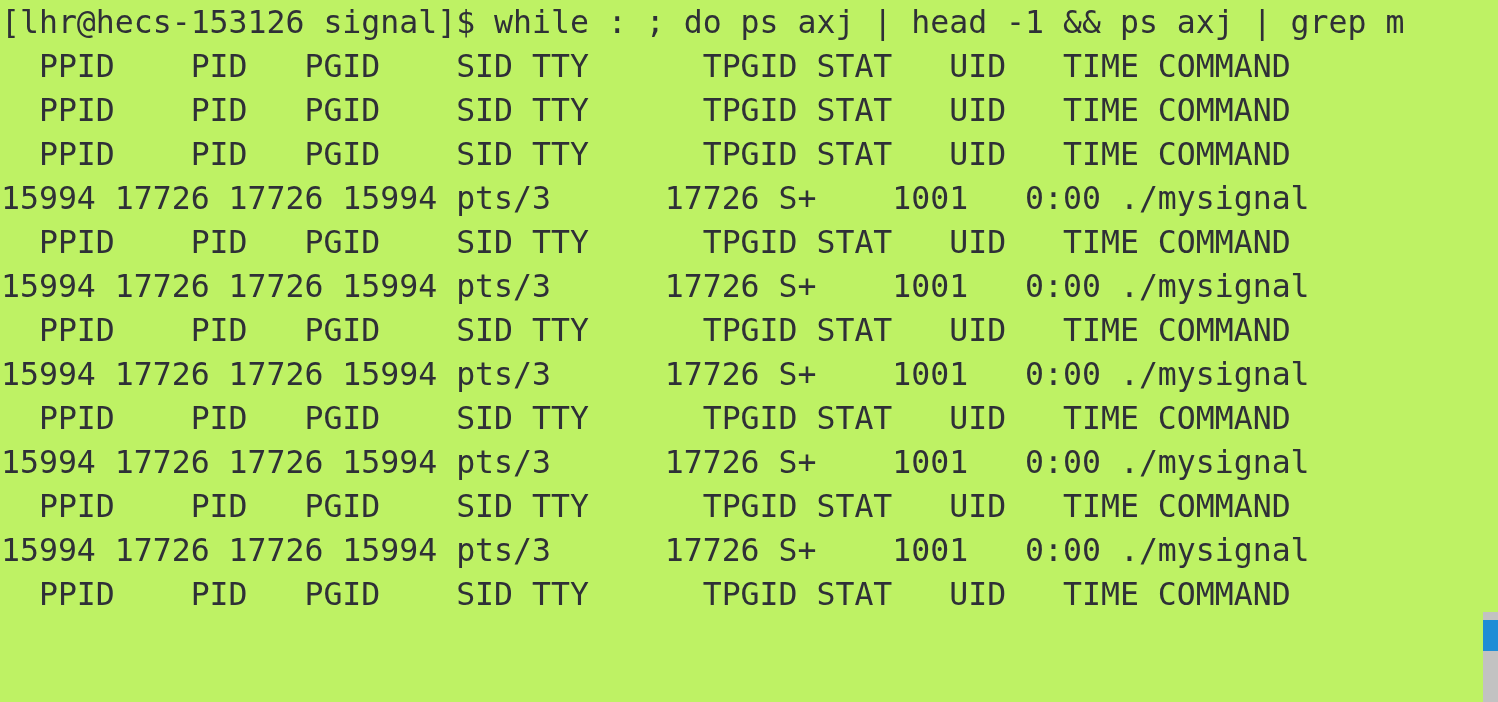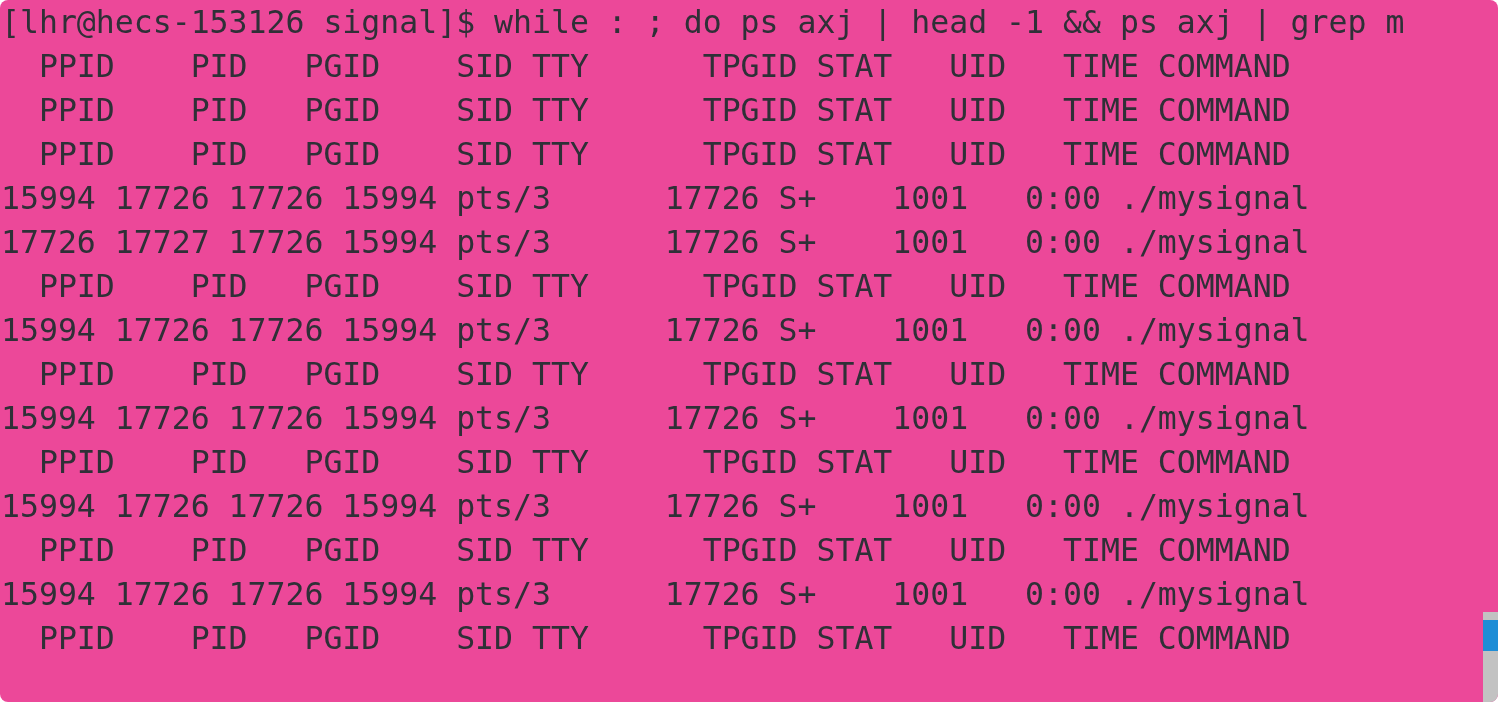--- a/index.html
+++ b/index.html
@@ -62,29 +62,28 @@
     left: 0px;
     top: 8px;
     width: 15px;
     height: 31px;
     background: #1f8dd6;
   }
 </style>
 </head>
 <body>
 
-<div id="terminal" style="background: #ec4899; border-radius: 8px;">
+<div id="terminal" style="background: #bef264;">
 
   <div id="screen">
     <div class="line cmd" style="color: rgb(47, 48, 55);">[lhr@hecs-153126 signal]$ while : ; do ps axj | head -1 &amp;&amp; ps axj | grep m</div>
     <div class="line" style="color: rgb(47, 48, 55);">  PPID    PID   PGID    SID TTY      TPGID STAT   UID   TIME COMMAND</div>
     <div class="line" style="color: rgb(47, 48, 55);">  PPID    PID   PGID    SID TTY      TPGID STAT   UID   TIME COMMAND</div>
     <div class="line" style="color: rgb(47, 48, 55);">  PPID    PID   PGID    SID TTY      TPGID STAT   UID   TIME COMMAND</div>
     <div class="line" style="color: rgb(47, 48, 55);">15994 17726 17726 15994 pts/3      17726 S+    1001   0:00 ./mysignal</div>
-    <div class="line" style="color: rgb(47, 48, 55);">17726 17727 17726 15994 pts/3      17726 S+    1001   0:00 ./mysignal</div>
     <div class="line" style="color: rgb(47, 48, 55);">  PPID    PID   PGID    SID TTY      TPGID STAT   UID   TIME COMMAND</div>
     <div class="line" style="color: rgb(47, 48, 55);">15994 17726 17726 15994 pts/3      17726 S+    1001   0:00 ./mysignal</div>
     <div class="line" style="color: rgb(47, 48, 55);">  PPID    PID   PGID    SID TTY      TPGID STAT   UID   TIME COMMAND</div>
     <div class="line" style="color: rgb(47, 48, 55);">15994 17726 17726 15994 pts/3      17726 S+    1001   0:00 ./mysignal</div>
     <div class="line" style="color: rgb(47, 48, 55);">  PPID    PID   PGID    SID TTY      TPGID STAT   UID   TIME COMMAND</div>
     <div class="line" style="color: rgb(47, 48, 55);">15994 17726 17726 15994 pts/3      17726 S+    1001   0:00 ./mysignal</div>
     <div class="line" style="color: rgb(47, 48, 55);">  PPID    PID   PGID    SID TTY      TPGID STAT   UID   TIME COMMAND</div>
     <div class="line" style="color: rgb(47, 48, 55);">15994 17726 17726 15994 pts/3      17726 S+    1001   0:00 ./mysignal</div>
     <div class="line" style="color: rgb(47, 48, 55);">  PPID    PID   PGID    SID TTY      TPGID STAT   UID   TIME COMMAND</div>
   </div>

